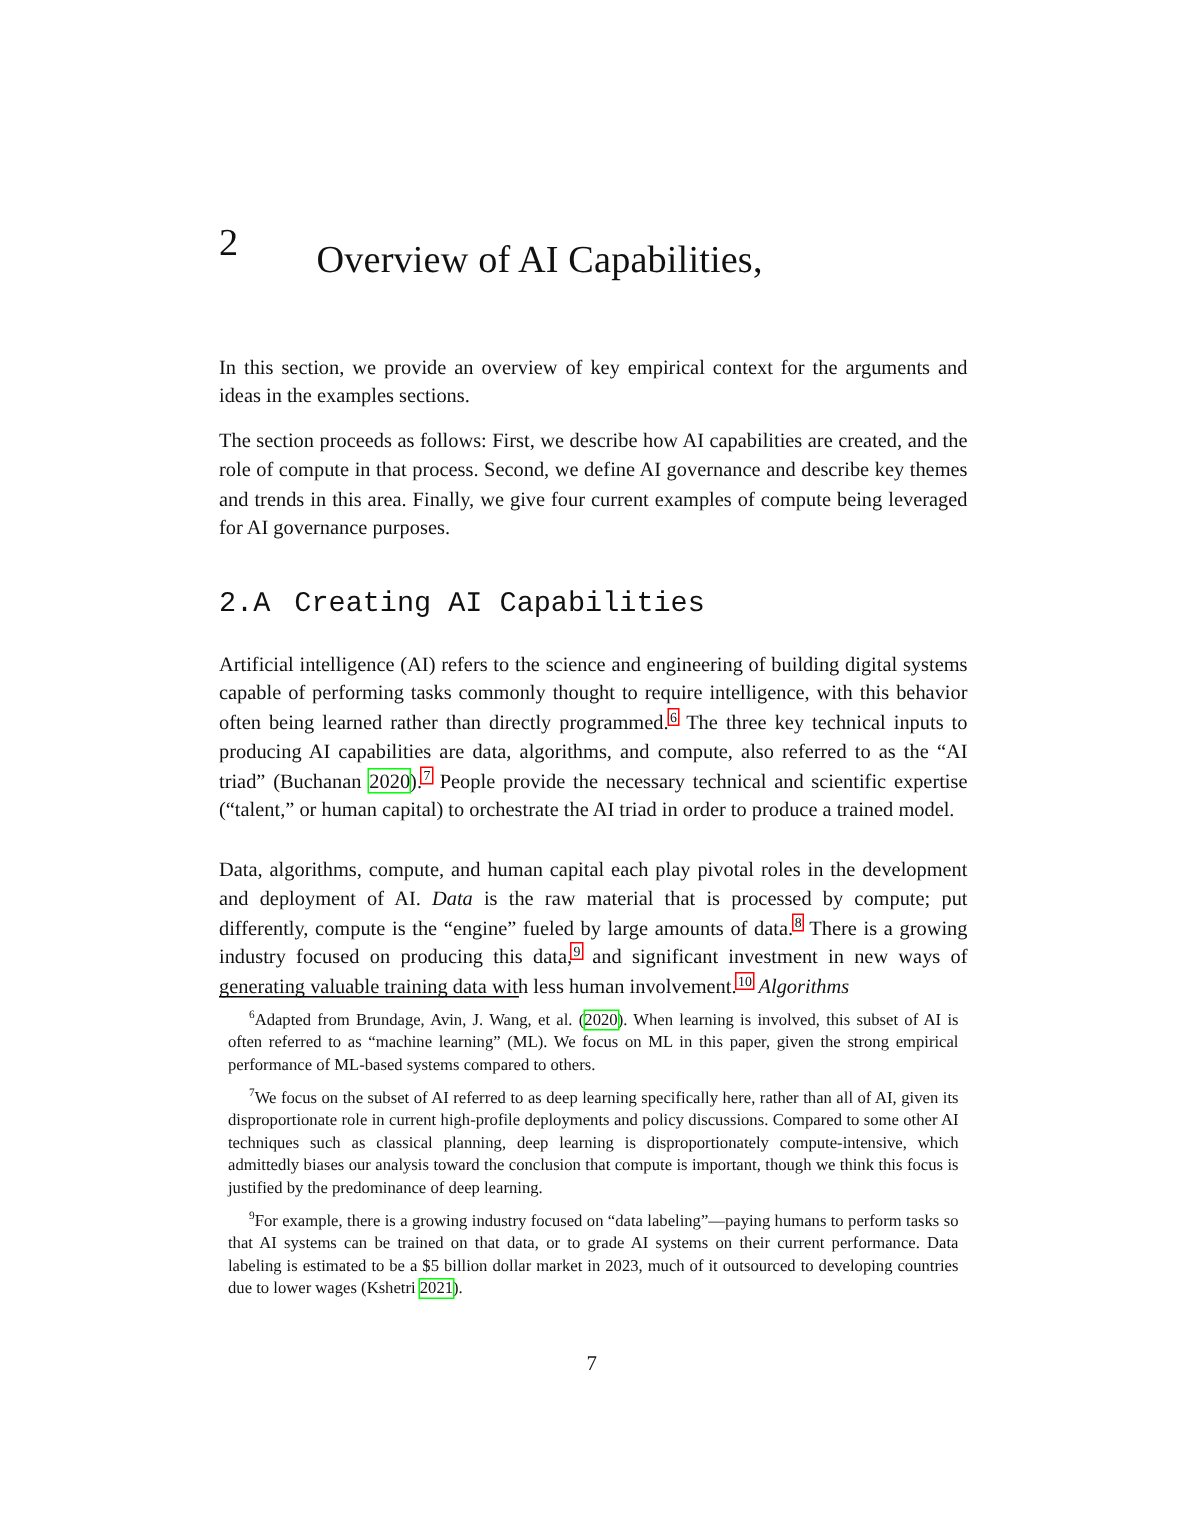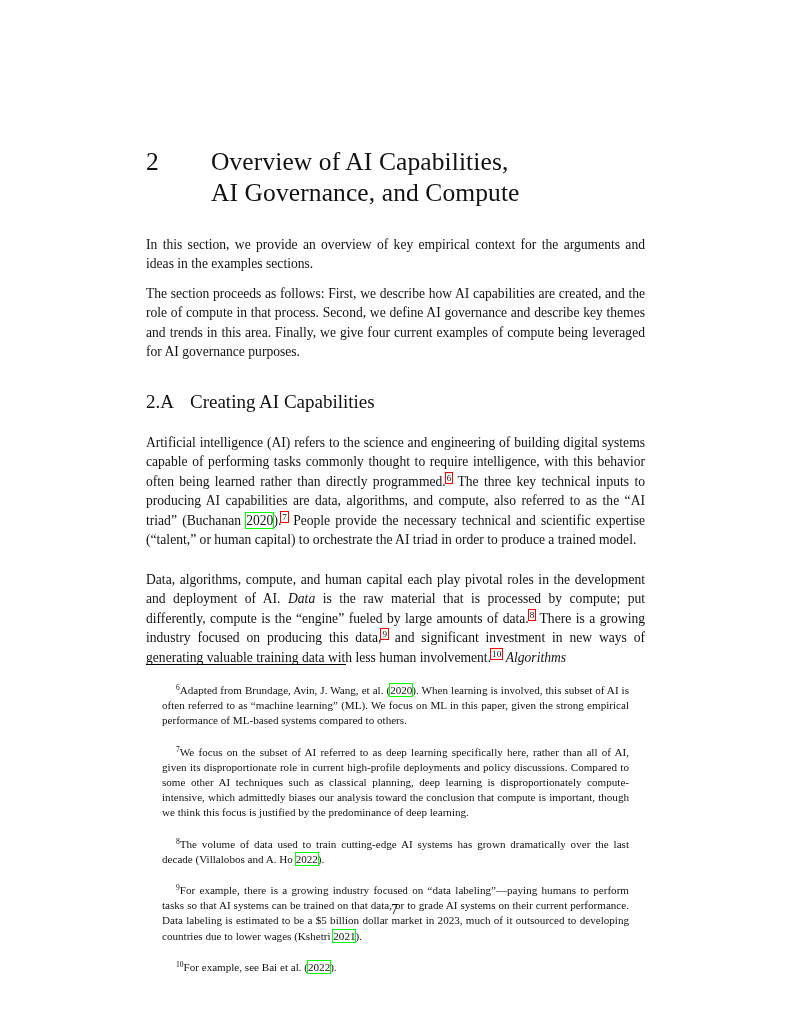--- a/index.html
+++ b/index.html
@@ -2,64 +2,61 @@
 <html><head>
 <meta charset="utf-8">
 <style>
   html, body { margin: 0; padding: 0; background: #ffffff; }
   body { width: 791px; height: 1024px; position: relative; overflow: hidden;
          font-family: "DejaVu Serif", "Liberation Serif", serif; color: #111; }
   .page { position: absolute; left: 146px; top: 0; width: 499px; }
   .chapter { position: absolute; top: 146px; left: 0; font-size: 25.5px; line-height: 31px;
              font-family: "Liberation Serif", serif; letter-spacing: 0.1px; }
   .chapter .num { position: absolute; left: 0; top: 0; }
-  .chapter .title { position: absolute; left: 65px; top: 0; white-space: nowrap; }
+  .chapter .title { position: absolute; left: 65px; top: 11px; white-space: nowrap; }
   .p { position: absolute; left: 0; width: 499px; font-family: "Liberation Serif", serif;
        font-size: 13.6px; line-height: 19.4px; text-align: justify; }
-  .sec { position: absolute; left: 0; top: 391px; font-family: Liberation Serif, serif;
+  .sec { position: absolute; left: 0; top: 391px; font-family: Liberation Mono, monospace;
          font-size: 19px; white-space: nowrap; }
   .sec .title { margin-left: 16px; }
   .fn-rule { position: absolute; left: 0; top: 664px; width: 200px; height: 1px; background: #000; }
   .fns { position: absolute; left: 0; top: 667px; width: 499px; font-family: "Liberation Serif", serif;
          font-size: 11.1px; line-height: 15.2px; text-align: justify; }
-  .fn { text-indent: 14px; margin: 16px; }
+  .fn { text-indent: 14px; margin: 6px; }
   sup { font-size: 0.68em; line-height: 0; vertical-align: 0.55em; }
   .fnref { outline: 1px solid #ff0000; outline-offset: 0px; padding: 0 1px; }
   .cite { outline: 1.5px solid #00ff00; outline-offset: 0px; }
   em { }
   .pagenum { position: absolute; top: 902px; left: 391px; font-family: "Liberation Serif", serif; font-size: 14px; }
 </style>
 </head>
 <body>
 
 <div class="page">
 
   <div class="chapter">
     <span class="num">2</span>
     <span class="title">
       <span>Overview of AI Capabilities,</span><br>
-      <span>AI Governance, and Compute</span>
     </span>
   </div>
 
   <p class="p" style="top:235px; margin:0;">In this section, we provide an overview of key empirical context for the arguments and ideas in the examples sections.</p>
   <p class="p" style="top:284px; margin:0;">The section proceeds as follows: First, we describe how AI capabilities are created, and the role of compute in that process. Second, we define AI governance and describe key themes and trends in this area.  Finally, we give four current examples of compute being leveraged for AI governance purposes.</p>
 
   <div class="sec">
     <span>2.A</span><span class="title">Creating AI Capabilities</span>
   </div>
 
   <p class="p" style="top:433px; margin:0;"><span>Artificial intelligence (AI) refers to the science and engineering of building digital systems capable of performing tasks commonly thought to require intelligence, with this behavior often being learned rather than directly programmed.</span><sup class="fnref">6</sup><span> The three key technical inputs to producing AI capabilities are data, algorithms, and compute, also referred to as the “AI triad” (Buchanan </span><span class="cite">2020</span><span>).</span><sup class="fnref">7</sup><span> People provide the necessary technical and scientific expertise (“talent,” or human capital) to orchestrate the AI triad in order to produce a trained model.</span></p>
 
   <p class="p" style="top:570px; margin:0;"><span>Data, algorithms, compute, and human capital each play pivotal roles in the development and deployment of AI. </span><em>Data</em><span> is the raw material that is processed by compute; put differently, compute is the “engine” fueled by large amounts of data.</span><sup class="fnref">8</sup><span> There is a growing industry focused on producing this data,</span><sup class="fnref">9</sup><span> and significant investment in new ways of generating valuable training data with less human involvement.</span><sup class="fnref">10</sup><span> </span><em>Algorithms</em></p>
 
   <div class="fn-rule"></div>
 
   <div class="fns">
     <p class="fn"><sup>6</sup><span>Adapted from Brundage, Avin, J. Wang, et al. (</span><span class="cite">2020</span><span>). When learning is involved, this subset of AI is often referred to as “machine learning” (ML). We focus on ML in this paper, given the strong empirical performance of ML-based systems compared to others.</span></p>
     <p class="fn"><sup>7</sup><span>We focus on the subset of AI referred to as deep learning specifically here, rather than all of AI, given its disproportionate role in current high-profile deployments and policy discussions. Compared to some other AI techniques such as classical planning, deep learning is disproportionately compute-intensive, which admittedly biases our analysis toward the conclusion that compute is important, though we think this focus is justified by the predominance of deep learning.</span></p>
-    <p class="fn"><sup>8</sup><span>The volume of data used to train cutting-edge AI systems has grown dramatically over the last decade (Villalobos and A. Ho </span><span class="cite">2022</span><span>).</span></p>
     <p class="fn"><sup>9</sup><span>For example, there is a growing industry focused on “data labeling”—paying humans to perform tasks so that AI systems can be trained on that data, or to grade AI systems on their current performance. Data labeling is estimated to be a $5 billion dollar market in 2023, much of it outsourced to developing countries due to lower wages (Kshetri </span><span class="cite">2021</span><span>).</span></p>
-    <p class="fn"><sup>10</sup><span>For example, see Bai et al. (</span><span class="cite">2022</span><span>).</span></p>
   </div>
 </div>
 
 <div class="pagenum">7</div>
 
 </body></html>

